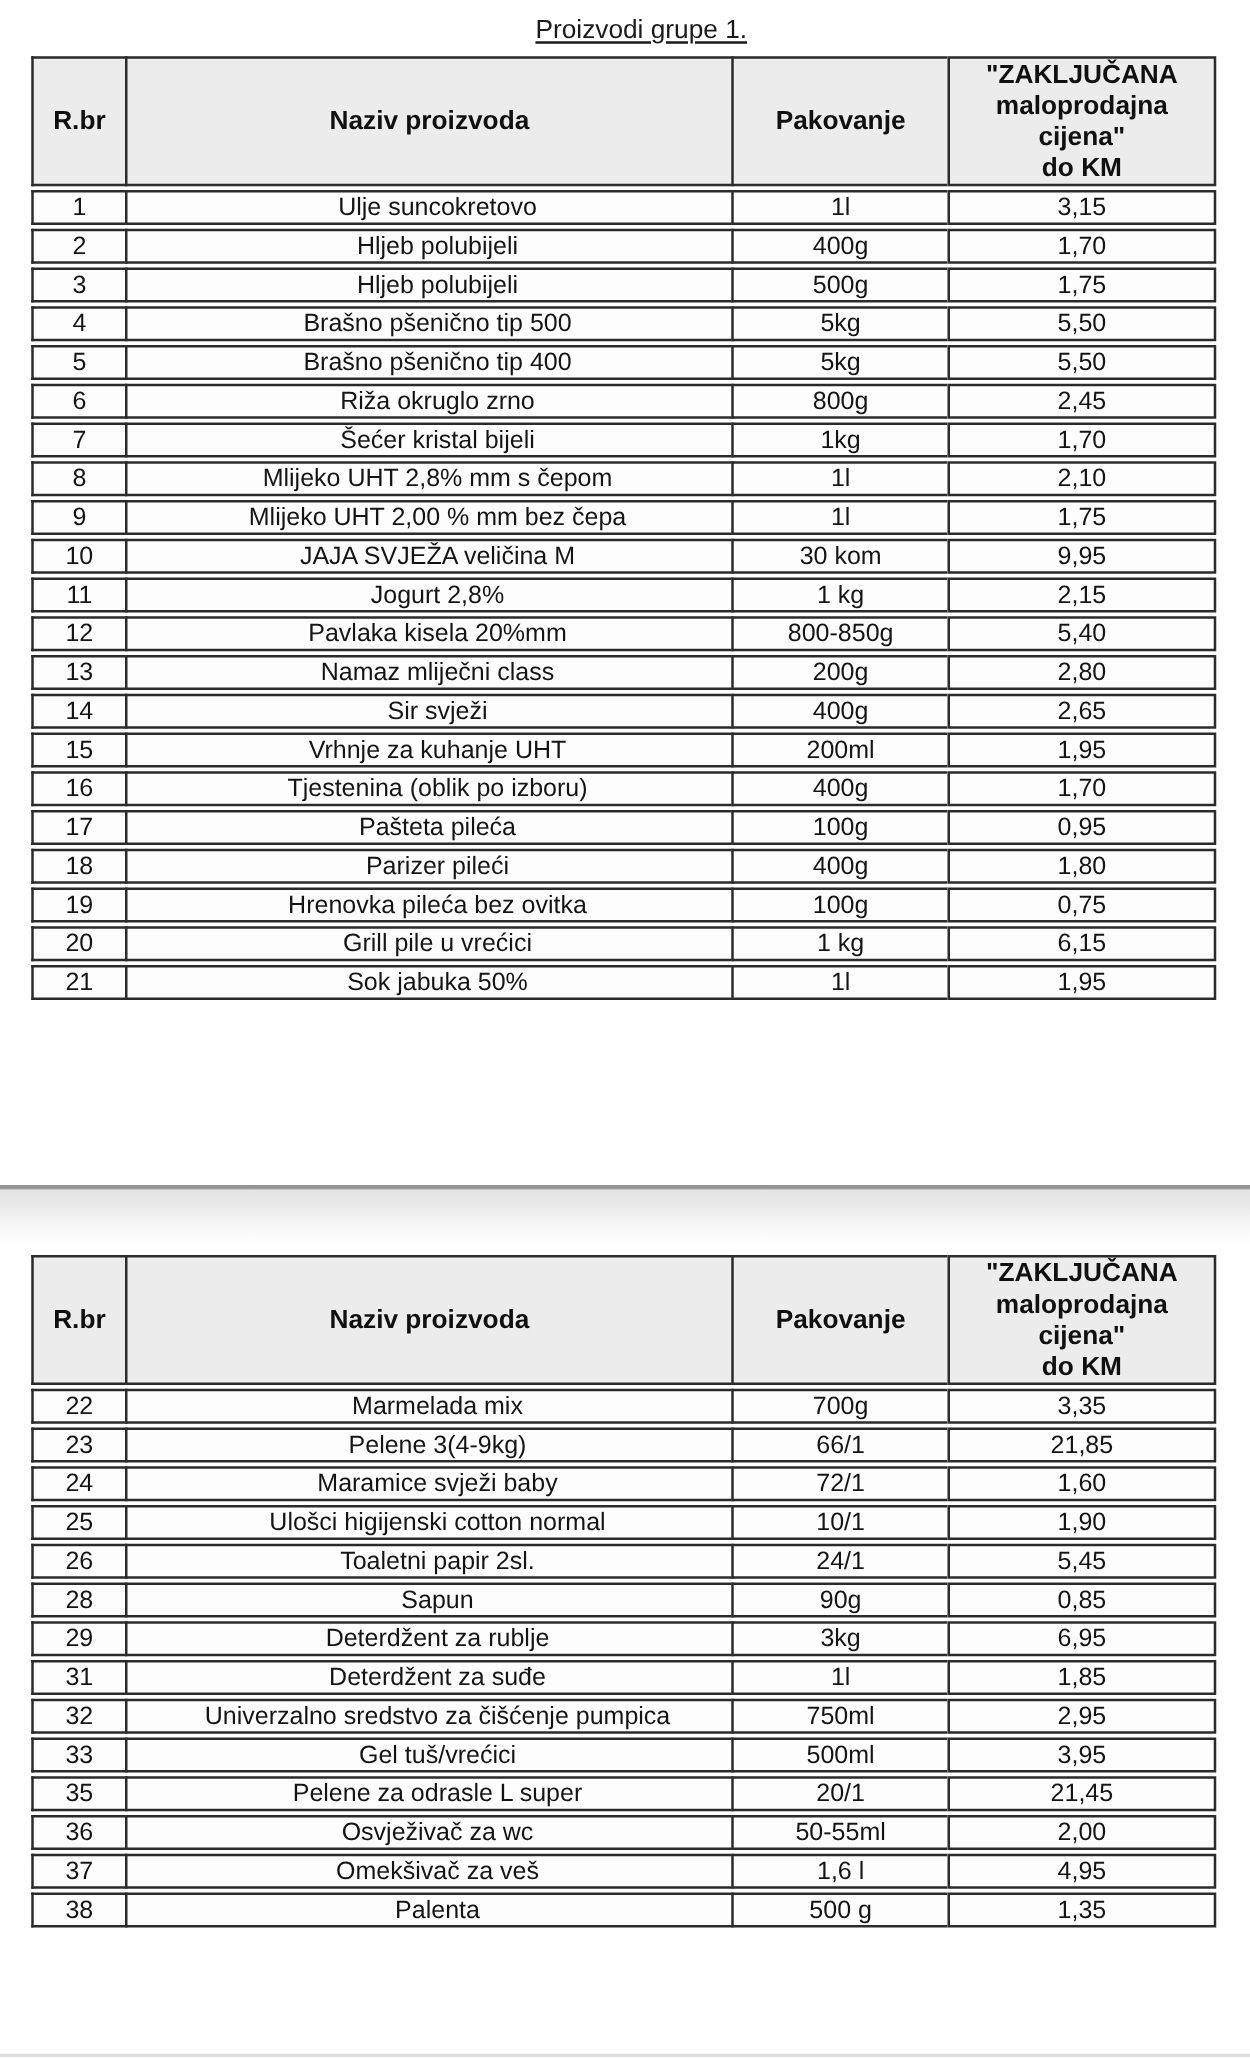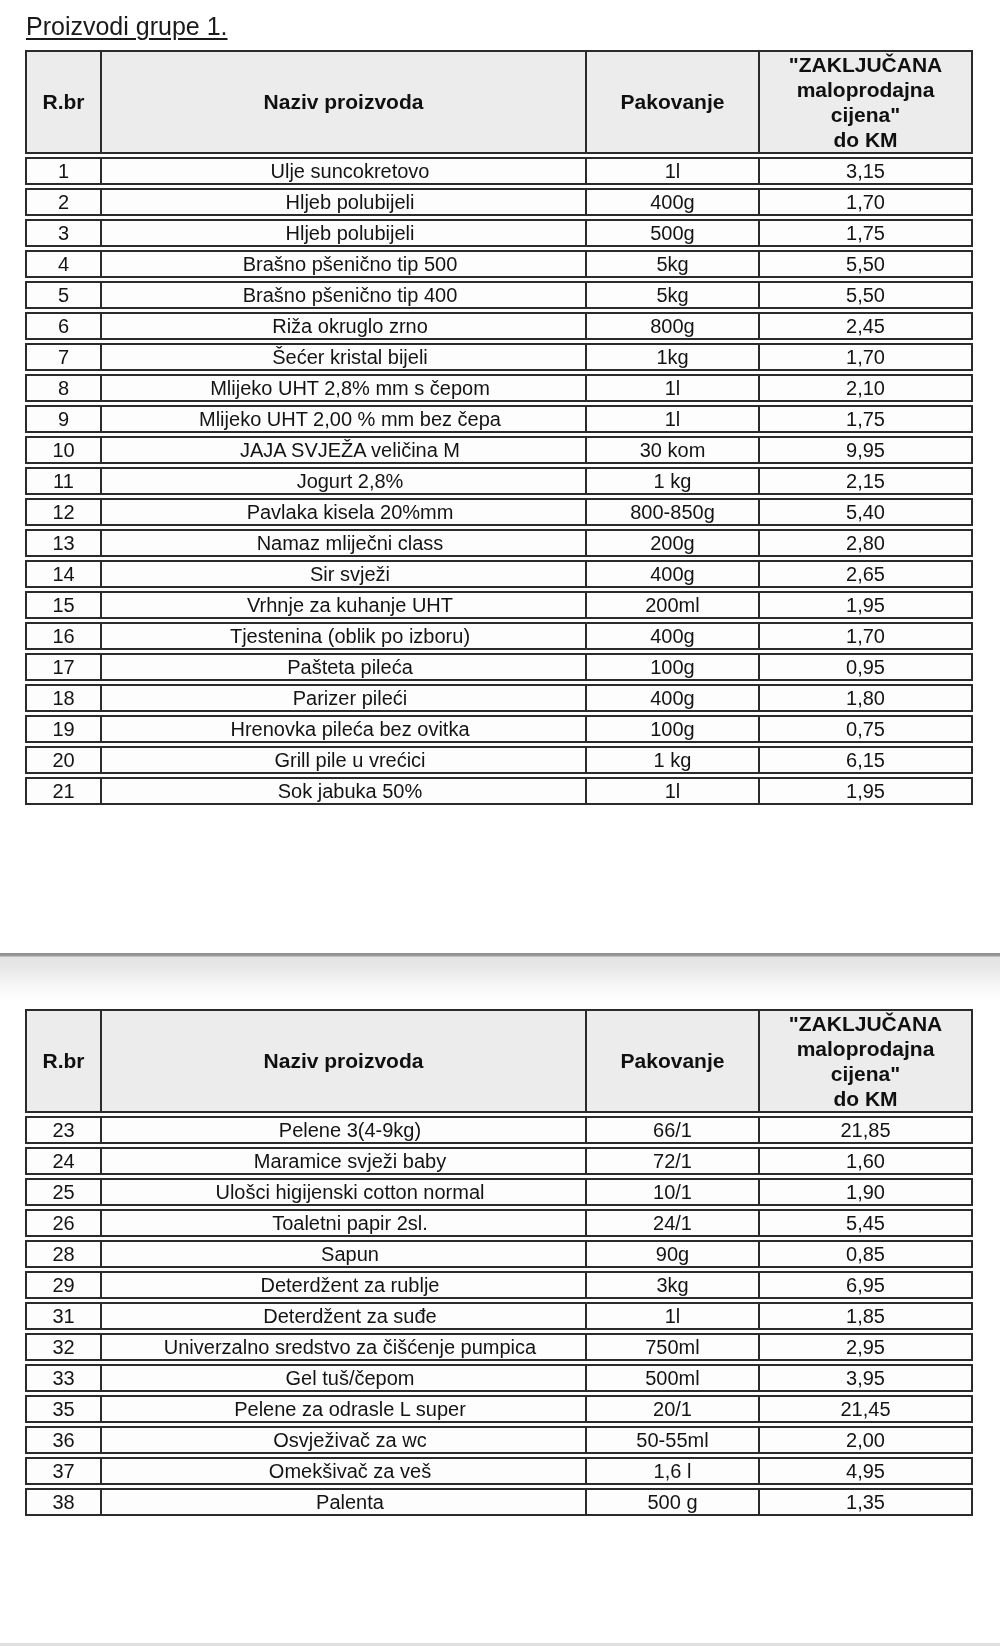--- a/index.html
+++ b/index.html
@@ -13,25 +13,26 @@
   }
   .page {
     position: relative;
     width: 1000px;
     height: 1646px;
     overflow: hidden;
     background: #ffffff;
   }
   .doc-title {
     margin: 12px 0 6px 26px;
-    font-size: 25px;
+    font-size: 21px;
     font-weight: 400;
     color: #1a1a1a;
     text-decoration: underline;
     text-underline-offset: 3px;
+    text-align: center;
   }
   table.price-table {
     border-collapse: separate;
     border-spacing: 0 3px;
     margin-left: 25px;
     width: 948px;
     table-layout: fixed;
   }
   col.c1 { width: 75px; }
   col.c2 { width: 485px; }
@@ -257,20 +258,26 @@
         <th>Pakovanje</th>
         <th>
           <span class="price-hdr-line">"ZAKLJUČANA</span>
           <span class="price-hdr-line">maloprodajna</span>
           <span class="price-hdr-line">cijena"</span>
           <span class="price-hdr-line">do KM</span>
         </th>
       </tr>
     </thead>
     <tbody>
+      <tr>
+          <td class="c-rbr">22</td>
+          <td class="c-name">Marmelada mix</td>
+          <td class="c-pack">700g</td>
+          <td class="c-price">3,35</td>
+        </tr>
         <tr>
           <td class="c-rbr">23</td>
           <td class="c-name">Pelene 3(4-9kg)</td>
           <td class="c-pack">66/1</td>
           <td class="c-price">21,85</td>
         </tr>
         <tr>
           <td class="c-rbr">24</td>
           <td class="c-name">Maramice svježi baby</td>
           <td class="c-pack">72/1</td>
@@ -307,21 +314,21 @@
           <td class="c-price">1,85</td>
         </tr>
         <tr>
           <td class="c-rbr">32</td>
           <td class="c-name">Univerzalno sredstvo za čišćenje pumpica</td>
           <td class="c-pack">750ml</td>
           <td class="c-price">2,95</td>
         </tr>
         <tr>
           <td class="c-rbr">33</td>
-          <td class="c-name">Gel tuš/čepom</td>
+          <td class="c-name">Gel tuš/vrećici</td>
           <td class="c-pack">500ml</td>
           <td class="c-price">3,95</td>
         </tr>
         <tr>
           <td class="c-rbr">35</td>
           <td class="c-name">Pelene za odrasle L super</td>
           <td class="c-pack">20/1</td>
           <td class="c-price">21,45</td>
         </tr>
         <tr>

